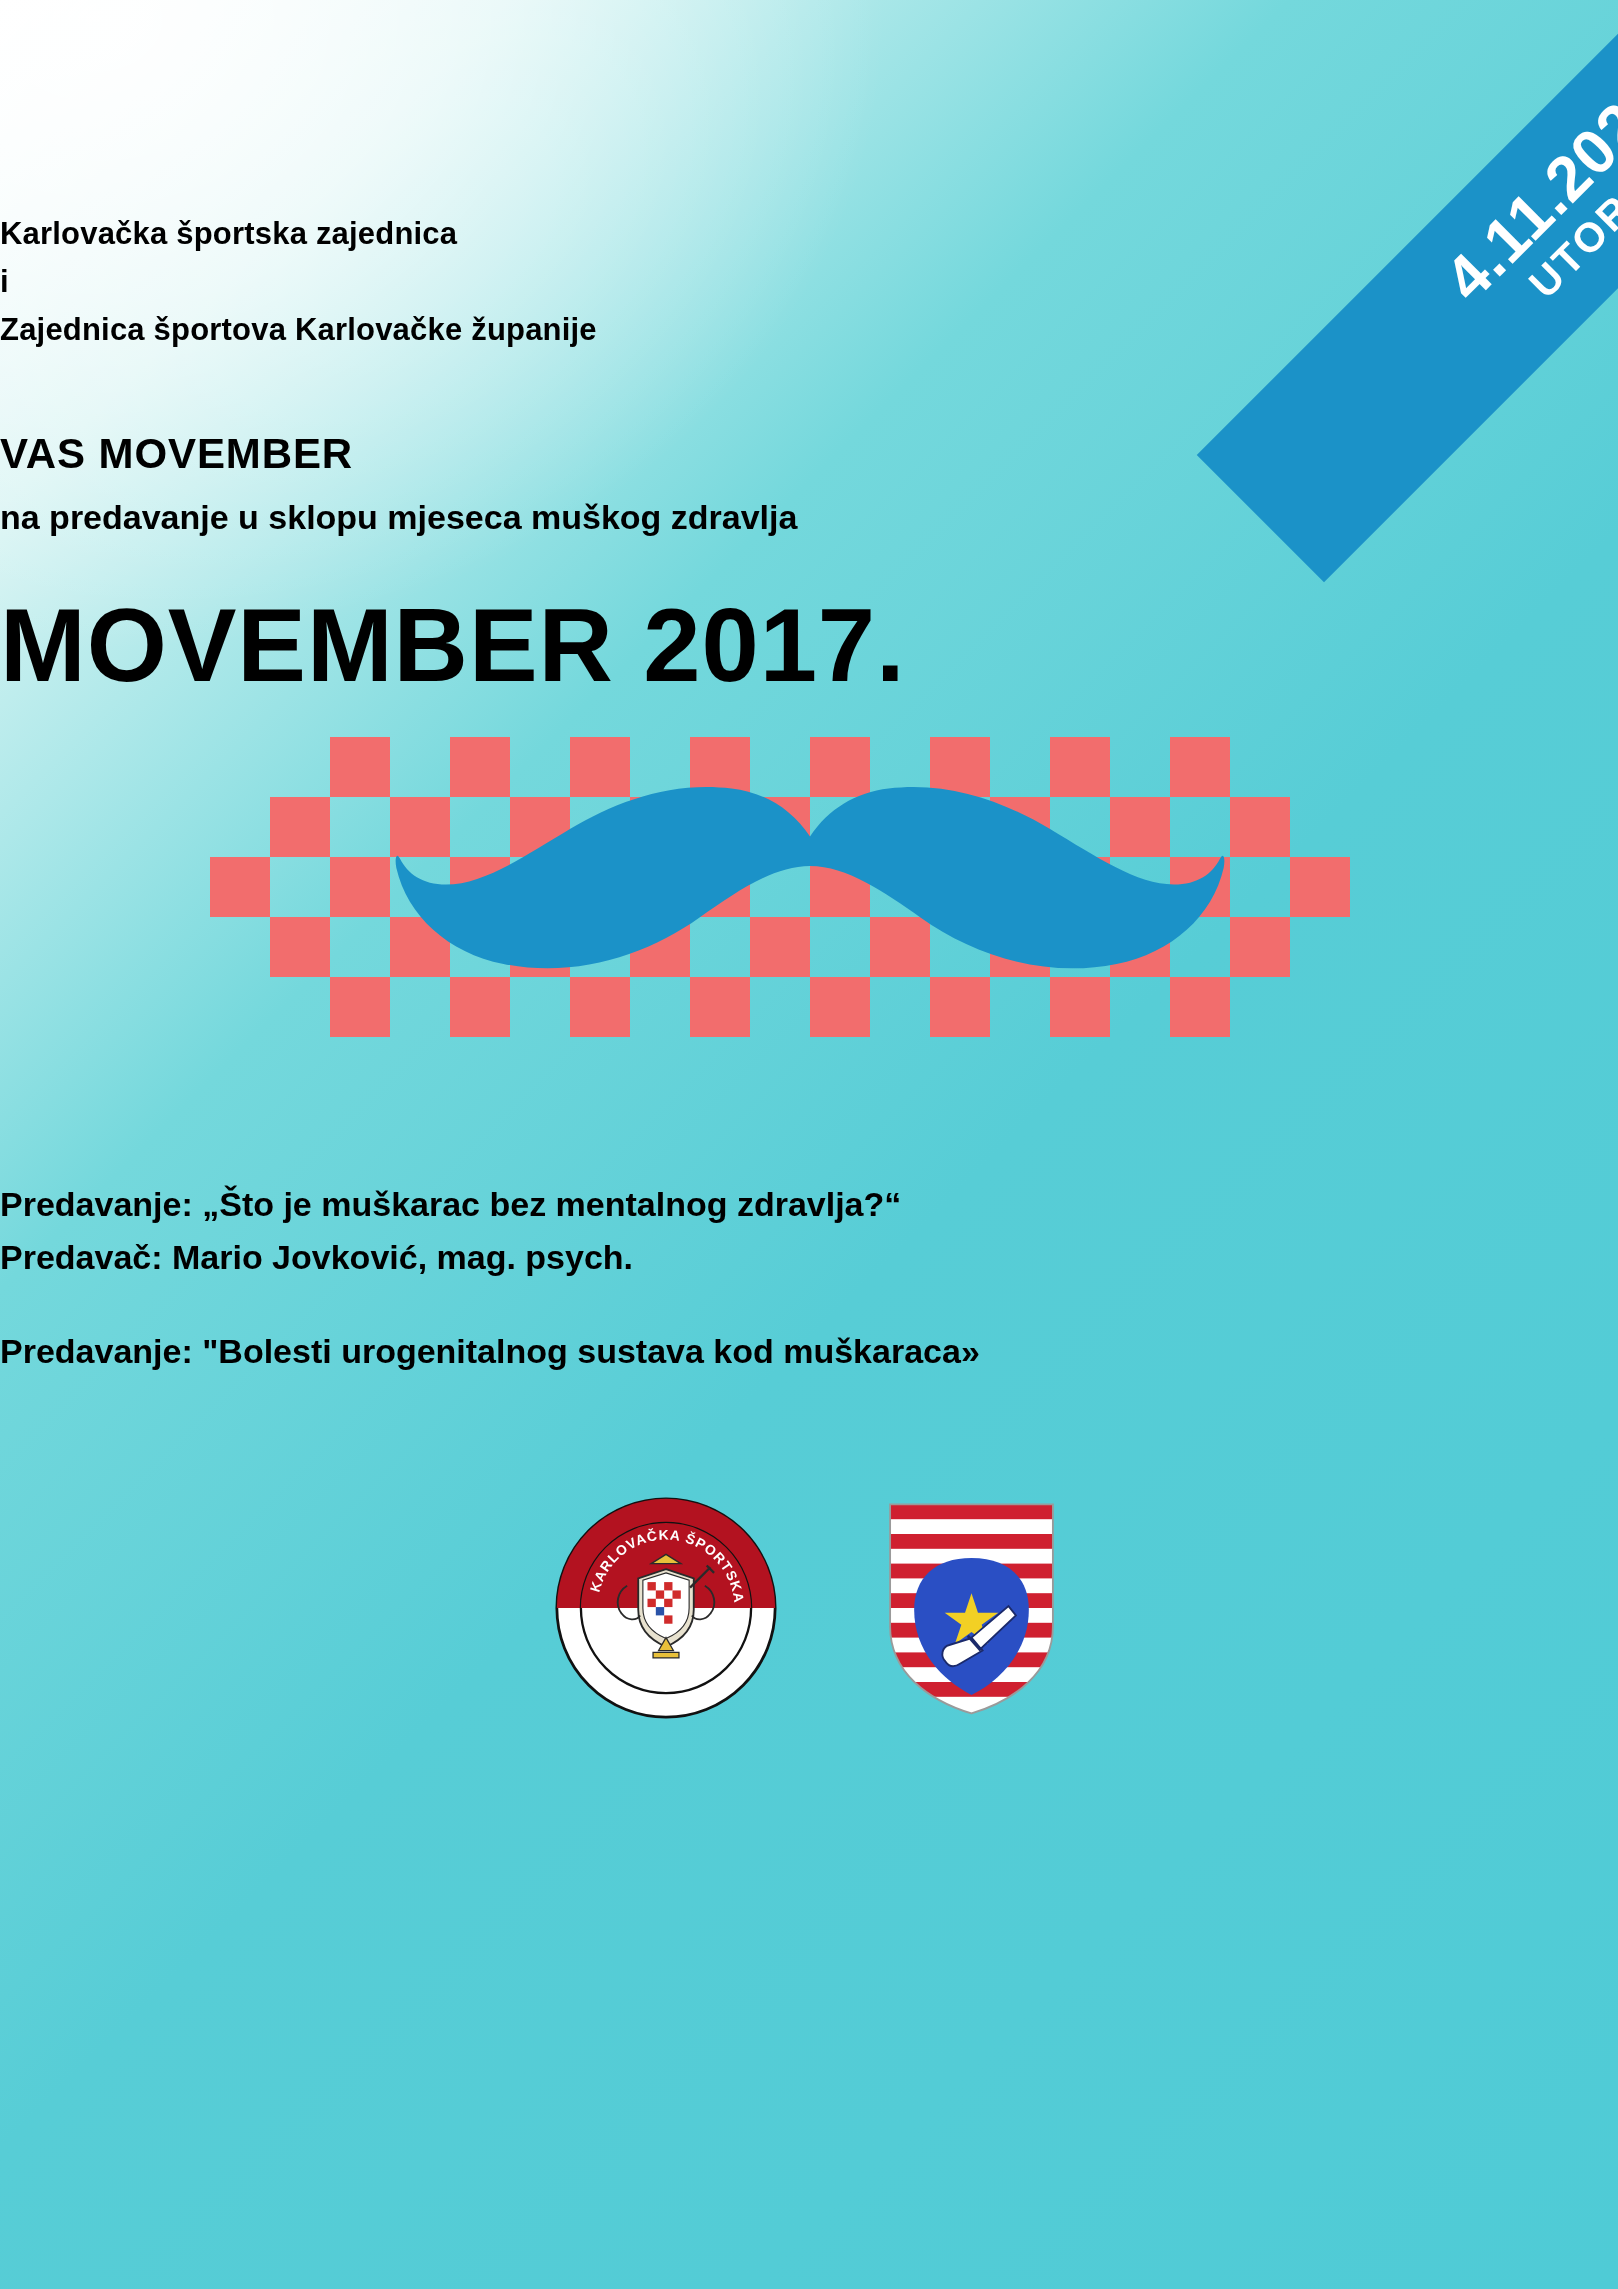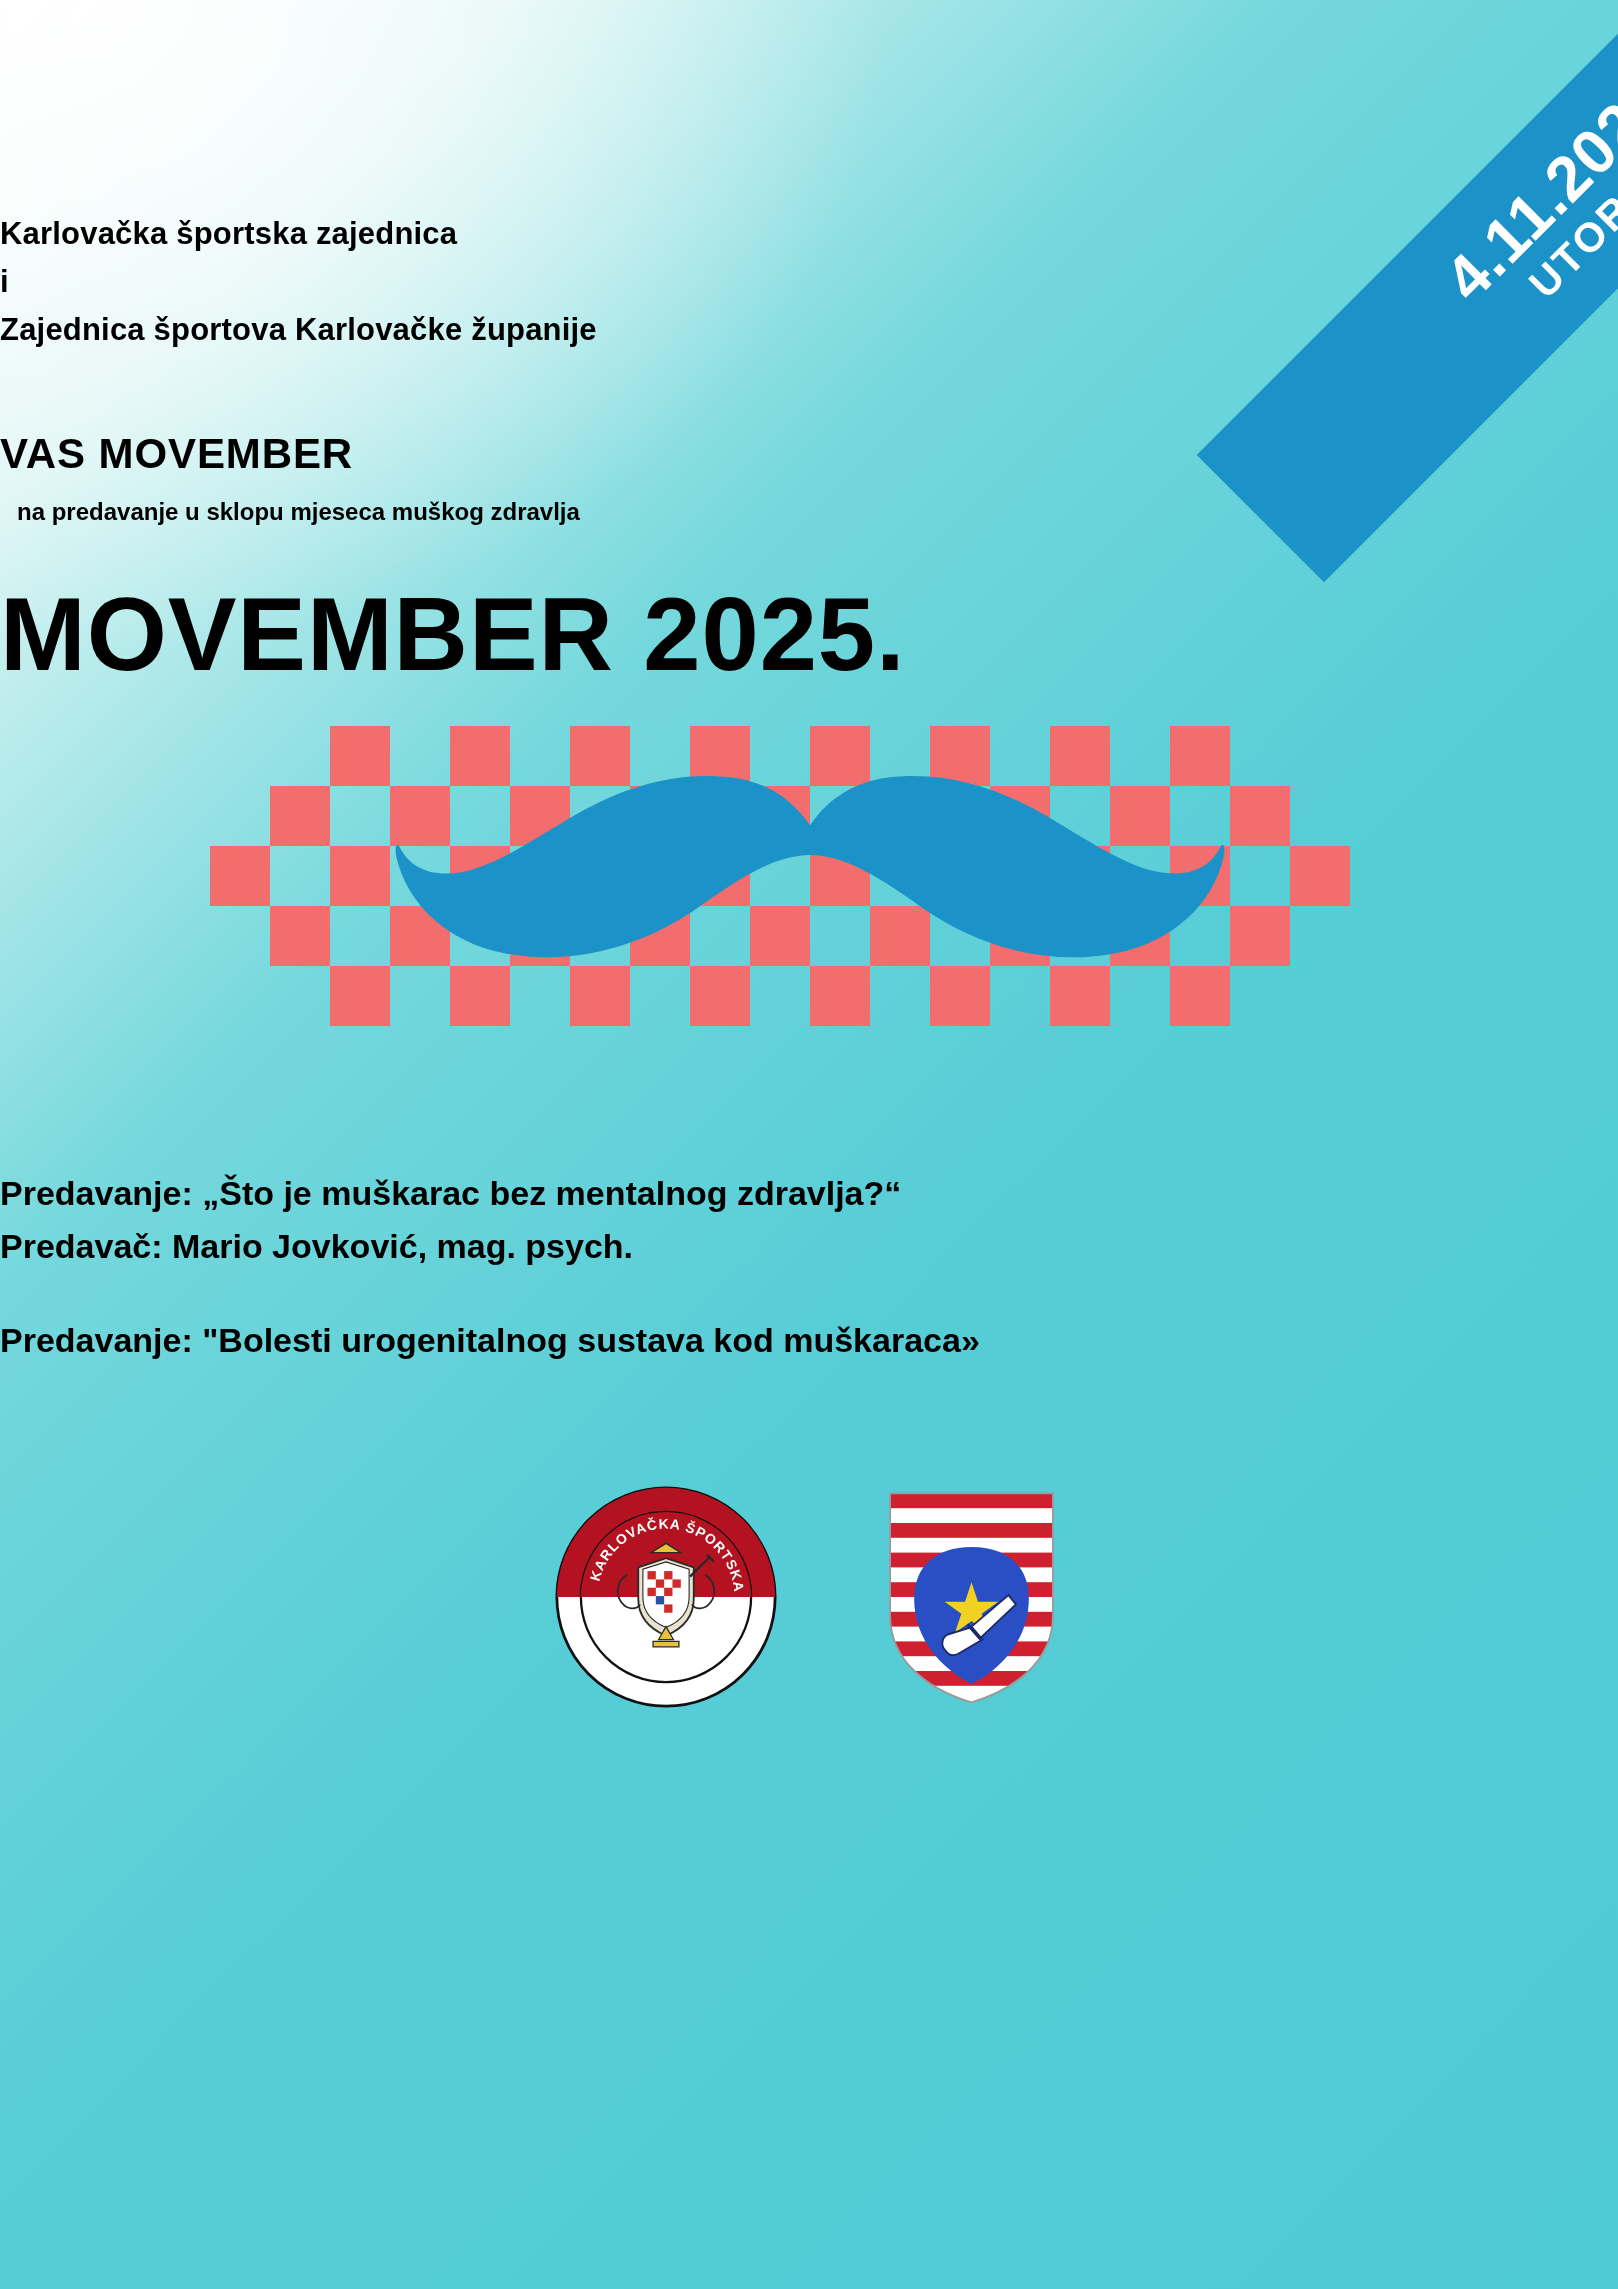--- a/index.html
+++ b/index.html
@@ -93,24 +93,23 @@
 
   .invite-block {
     margin-top: 76px;
   }
   .invite-main {
     font-size: 42px;
     font-weight: bold;
     letter-spacing: 0.9px;
   }
   .invite-sub {
-    font-size: 24px;
+    font-size: 34px;
     font-weight: bold;
     margin-top: 20px;
-    padding-left: 17px;
   }
 
   .title {
     margin-top: 55px;
     font-size: 103px;
     font-weight: bold;
     letter-spacing: 0.9px;
     line-height: 1.05;
   }
 
@@ -202,21 +201,21 @@
       <div class="org-line">Karlovačka športska zajednica</div>
       <div class="org-line">i</div>
       <div class="org-line">Zajednica športova Karlovačke županije</div>
     </div>
 
     <div class="invite-block">
       <div class="invite-main">VAS MOVEMBER</div>
       <div class="invite-sub">na predavanje u sklopu mjeseca muškog zdravlja</div>
     </div>
 
-    <div class="title">MOVEMBER 2025.</div>
+    <div class="title">MOVEMBER 2017.</div>
 
     <div class="graphic">
       <div class="checker">
 
         <div class="sq" style="left:120px;  top:0;"></div>
         <div class="sq" style="left:240px;  top:0;"></div>
         <div class="sq" style="left:360px;  top:0;"></div>
         <div class="sq" style="left:480px;  top:0;"></div>
         <div class="sq" style="left:600px;  top:0;"></div>
         <div class="sq" style="left:720px;  top:0;"></div>

